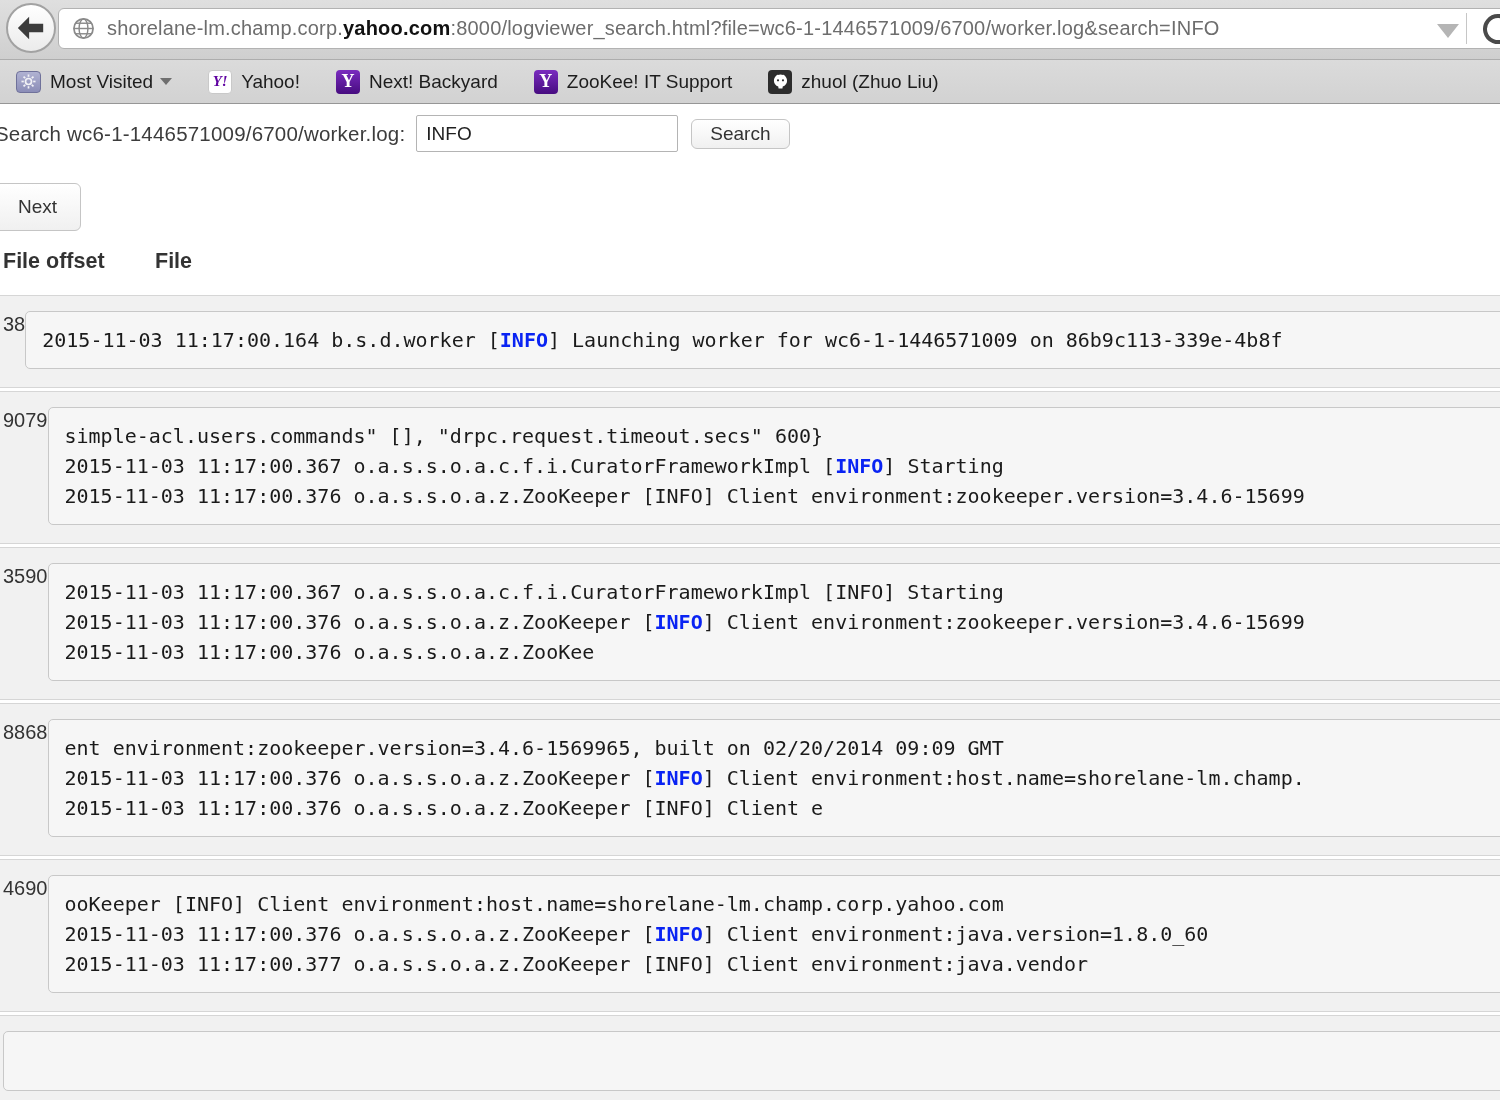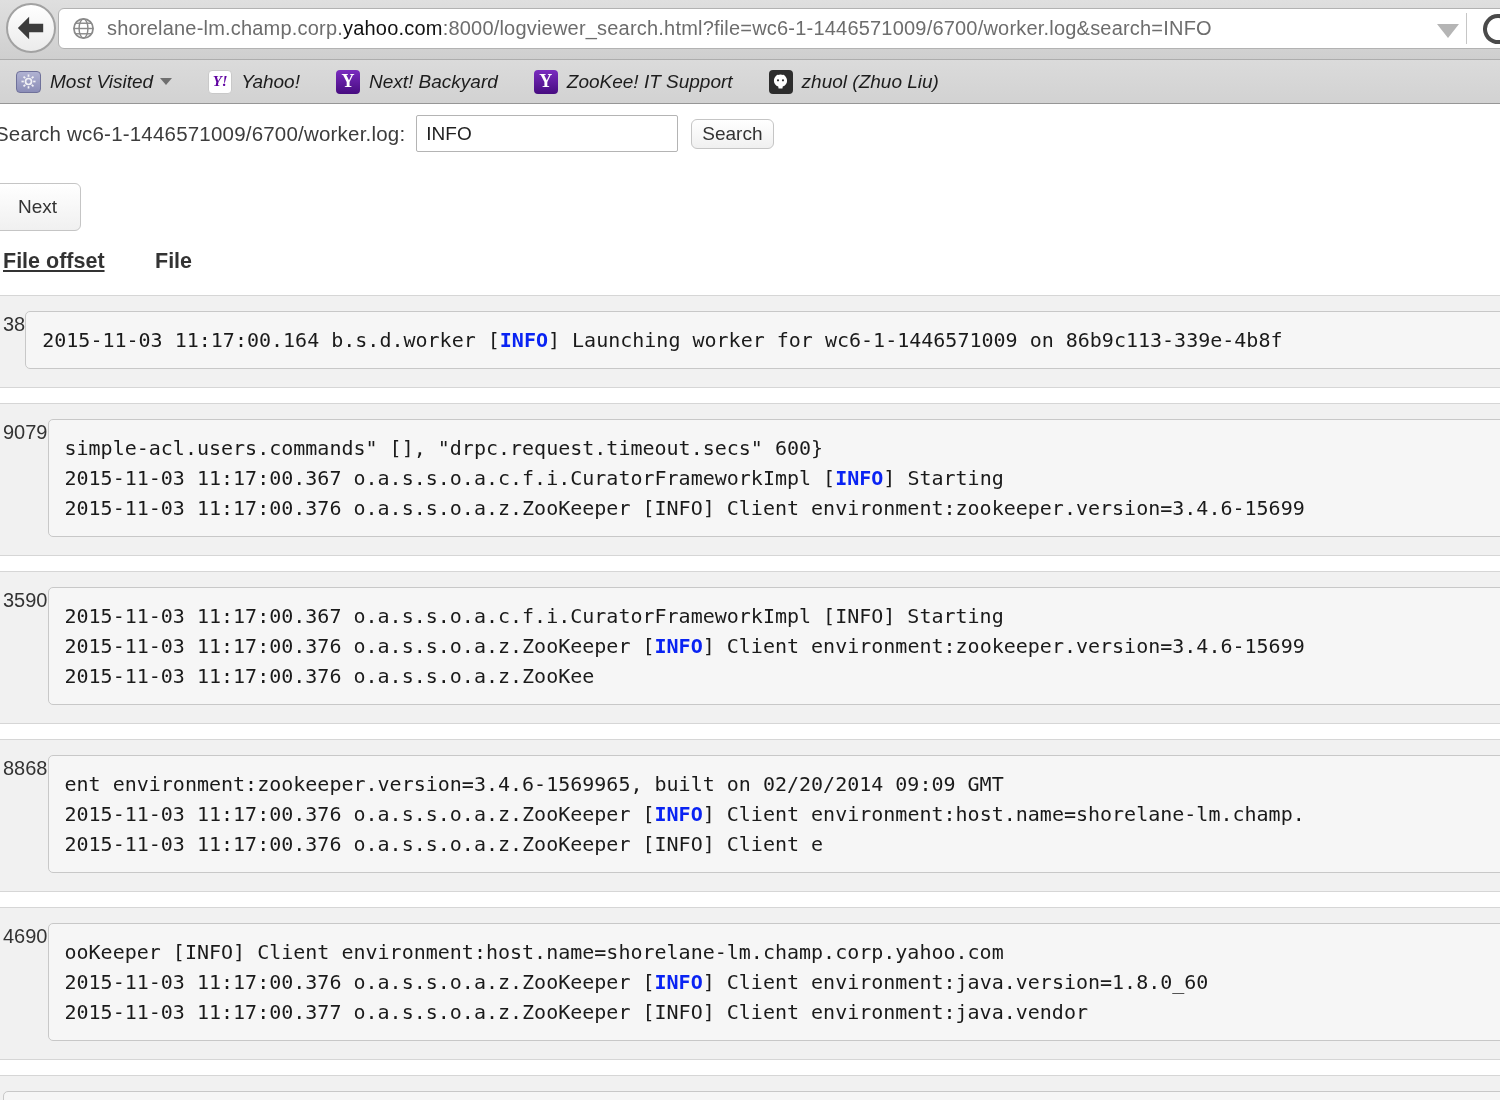--- a/index.html
+++ b/index.html
@@ -23,36 +23,36 @@
   }
   .url-bar {
     position:absolute; left:58px; top:8px; height:41px; width:1465px;
     background:#ffffff; border:1px solid #b2b2b2; border-radius:6px;
     display:flex; align-items:center; padding-left:13px; box-sizing:border-box;
   }
   .url-text {
     margin-left:12px; font-size:20px; color:#6d6d6d; white-space:nowrap;
     overflow:hidden; letter-spacing:0.2px;
   }
-  .url-text .domain { color:#111111; font-weight:normal; }
+  .url-text .domain { color:#111111; font-weight:bold; }
   .url-caret {
     position:absolute; left:1437px; top:24px; width:0; height:0;
     border-left:11px solid transparent; border-right:11px solid transparent;
     border-top:14px solid #b5b5b5;
   }
   .url-sep { position:absolute; left:1466px; top:13px; width:1px; height:31px; background:#c6c6c6; }
   .reload { position:absolute; left:1480px; top:12px; }
 
   .bookmarks {
     height:43px; background:linear-gradient(#dbdbdb,#d2d2d2);
     border-bottom:1px solid #969696;
     display:flex; align-items:center; padding-left:16px;
   }
   .bm { display:flex; align-items:center; margin-right:36px; cursor:default; }
-  .bm-label { font-size:19px; color:#1d1d1d; margin-left:9px; white-space:nowrap;font-style:italic; }
+  .bm-label { font-size:19px; color:#1d1d1d; margin-left:9px; white-space:nowrap; }
   .bm-caret {
     width:0; height:0; margin-left:7px;
     border-left:6px solid transparent; border-right:6px solid transparent;
     border-top:7px solid #6f6f6f;
   }
   .fav { width:24px; height:24px; border-radius:4px; display:flex; align-items:center; justify-content:center; box-sizing:border-box; }
   .fav-folder { background:linear-gradient(#b0b2d2,#8b8db7); border:1px solid #6f719a; width:25px; height:22px; }
   .fav-ybang  { background:#ffffff; border:1px solid #c9c9c9; font-family:"Liberation Serif",serif; font-weight:bold; font-style:italic; font-size:15px; color:#5f01a1; }
   .fav-ysq    { background:linear-gradient(#7a2bbf,#470c80); font-family:"Liberation Serif",serif; font-weight:bold; font-size:18px; color:#ffffff; }
   .fav-gh     { background:#2d2d2d; }
@@ -64,30 +64,30 @@
   .search-input {
     margin-left:11px; width:262px; height:37px; box-sizing:border-box;
     border:1px solid #b4b4b4; border-radius:2px; font-size:19px; color:#1f1f1f;
     padding:0 9px; font-family:"Liberation Sans",sans-serif; background:#fff;
   }
   .btn {
     font-family:"Liberation Sans",sans-serif; font-size:19px; color:#333;
     background:linear-gradient(#ffffff,#f0f0f0);
     border:1px solid #c5c5c5; border-radius:6px;
   }
-  .search-btn { margin-left:13px; height:30px; padding:0 10px; }
+  .search-btn { margin-left:13px; height:30px; padding:0 18px; }
   .next-btn { display:block; margin:31px 0 0 -6px; width:87px; height:48px; }
 
   .results-header { display:flex; margin-top:18px; padding:0 0 21px 3px; font-size:21.5px; font-weight:bold; color:#333; }
-  .col-offset { width:152px;text-decoration:underline; }
+  .col-offset { width:152px; }
 
   .result-row {
     display:flex; background:#f1f1f1;
     border-top:1px solid #d6d6d6; border-bottom:1px solid #d6d6d6;
-    padding:15px 0 18px 0; margin-bottom:15px;
+    padding:15px 0 18px 0; margin-bottom:3px;
   }
   .offset-cell { width:155px; box-sizing:border-box; padding:2px 0 0 3px; font-size:20px; color:#333; }
   .match-pre {
     margin:0; background:#f6f6f6; border:1px solid #c8c8c8; border-radius:5px;
     padding:13px 16px; width:2200px; box-sizing:border-box;
     font-family:"DejaVu Sans Mono",monospace; font-size:20px; line-height:30px;
     color:#1a1a1a; white-space:pre;
   }
   .hl { color:#0923f3; font-weight:bold; }
   .result-row.partial { margin-bottom:0; border-bottom:none; }

